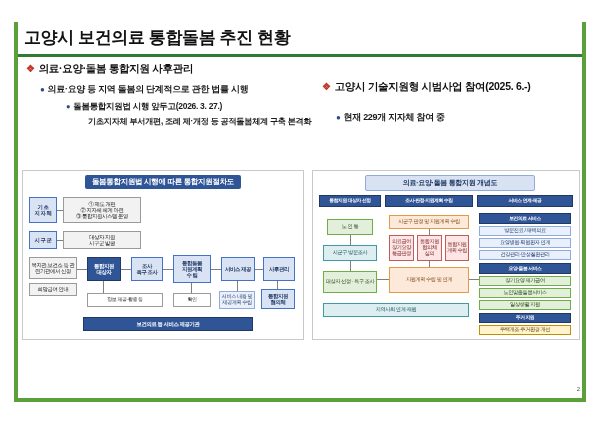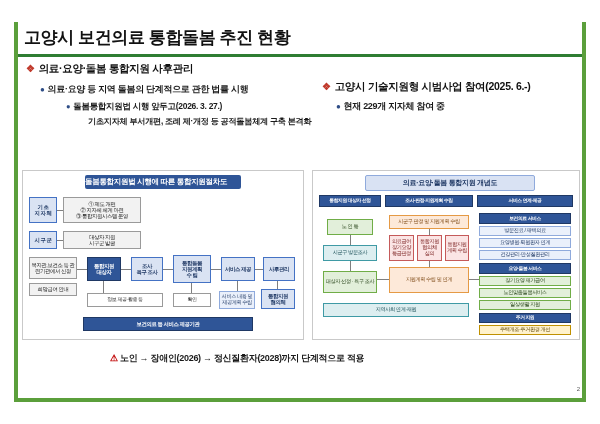--- a/index.html
+++ b/index.html
@@ -38,21 +38,21 @@
   }
   .bullet-l3 .mk{color:#2e4d86;margin-right:3px;font-size:7.5px;}
   .sub-line{
     position:absolute;font-size:8.2px;color:#1a1a1a;letter-spacing:-0.3px;font-weight:bold;margin-left:28px;
   }
   
   .diagram{
     position:absolute;border:1px solid #c9c9c9;background:#ffffff;
   }
   .dia-title{
-    position:absolute;text-align:left;font-size:7.5px;font-weight:bold;color:#ffffff;
+    position:absolute;text-align:center;font-size:7.5px;font-weight:bold;color:#ffffff;
     background:#2f5597;border-radius:2px;padding:2px 0;letter-spacing:-0.3px;
   }
   .dia-title-2{
     position:absolute;text-align:center;font-size:7px;font-weight:bold;color:#1f3864;
     background:#d9e2f3;border:1px solid #8faadc;border-radius:2px;padding:2px 0;letter-spacing:-0.3px;
   }
   .bx{
     position:absolute;box-sizing:border-box;display:flex;align-items:center;justify-content:center;
     text-align:center;letter-spacing:-0.4px;line-height:1.15;
   }
@@ -96,21 +96,21 @@
     <span class="mk">●</span><span>의료·요양 등 지역 돌봄의 단계적으로 관한 법률 시행</span>
   </div>
   <div class="bullet-l3" style="left:66px;top:101px;">
     <span class="mk">●</span><span>돌봄통합지원법 시행 앞두고(2026. 3. 27.)</span>
   </div>
   <div class="sub-line" style="left:60px;top:116px;">기초지자체 부서개편, 조례 제·개정 등 공적돌봄체계 구축 본격화</div>
 
   <div class="bullet-l1" style="left:322px;top:80px;">
     <span class="mk">❖</span><span>고양시 기술지원형 시범사업 참여(2025. 6.-)</span>
   </div>
-  <div class="bullet-l2" style="left:336px;top:100px;">
+  <div class="bullet-l2" style="left:336px;top:111px;">
     <span class="mk">●</span><span>현재 229개 지자체 참여 중</span>
   </div>
 
   <div class="diagram" style="left:22px;top:170px;width:280px;height:168px;">
     <div class="dia-title" style="left:62px;top:4px;width:156px;">돌봄통합지원법 시행에 따른 통합지원절차도</div>
 
     <div class="bx bx-blue" style="left:6px;top:26px;width:28px;height:26px;">
         <span style="white-space:pre-line">기 초
 지 자 체</span>
       </div>
@@ -272,20 +272,16 @@
       </div>
 
     <div class="ln" style="left:37px;top:64px;width:1px;height:10px;"></div>
     <div class="ln" style="left:37px;top:90px;width:1px;height:10px;"></div>
     <div class="ln" style="left:64px;top:108px;width:12px;height:1px;"></div>
     <div class="ln" style="left:156px;top:108px;width:10px;height:1px;"></div>
     <div class="ln" style="left:116px;top:90px;width:1px;height:6px;"></div>
     <div class="ln" style="left:116px;top:58px;width:1px;height:6px;"></div>
   </div>
 
-  <div class="note">
-    <span class="warn">⚠</span>
-    <span>노인 → 장애인(2026) → 정신질환자(2028)까지 단계적으로 적용</span>
-  </div>
 
   <div class="pagenum">2</div>
 
 </div>
 
 </body></html>

